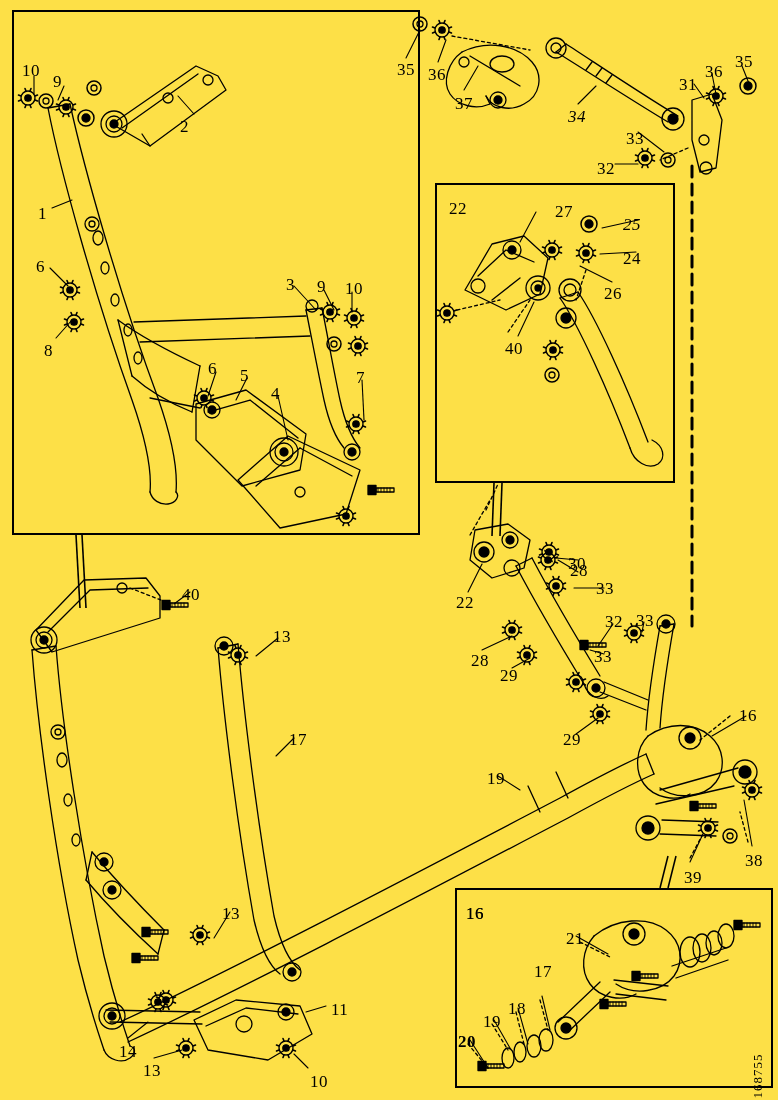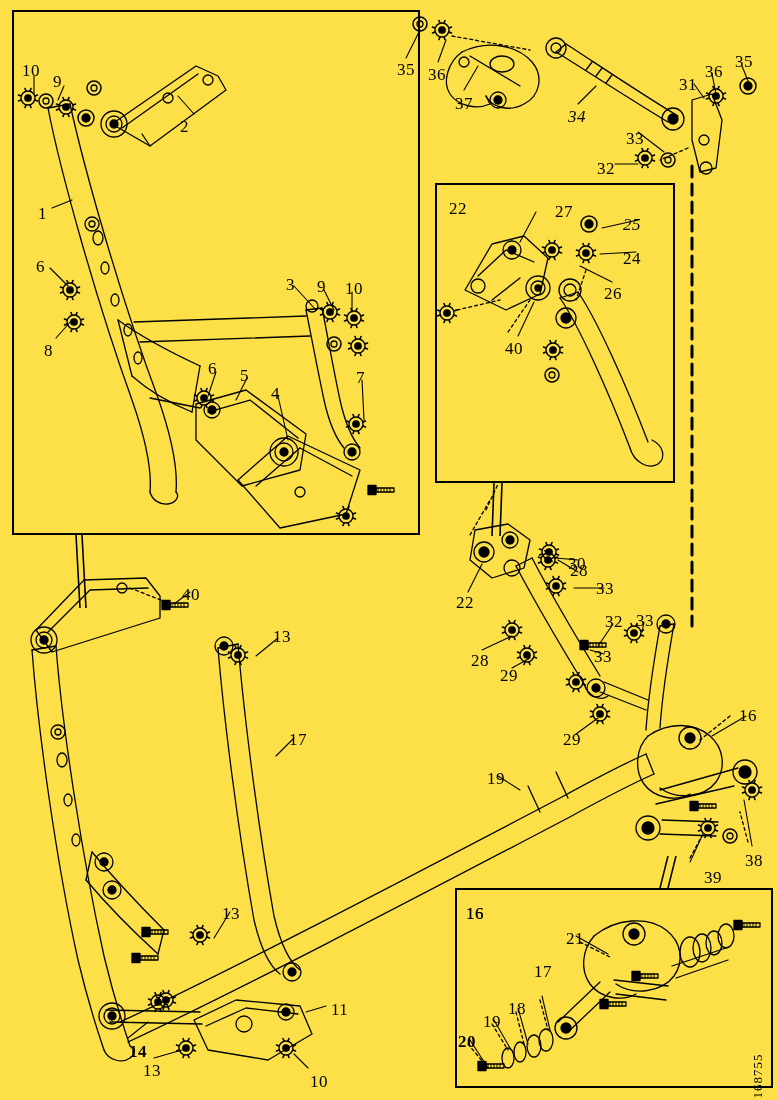--- a/index.html
+++ b/index.html
@@ -493,28 +493,28 @@
       <div class="callout" style="left: 570px; top: 562px;">28</div>
       <div class="callout" style="left: 596px; top: 580px;">33</div>
       <div class="callout" style="left: 605px; top: 613px;">32</div>
       <div class="callout" style="left: 636px; top: 612px;">33</div>
       <div class="callout" style="left: 594px; top: 648px;">33</div>
       <div class="callout" style="left: 471px; top: 652px;">28</div>
       <div class="callout" style="left: 500px; top: 667px;">29</div>
       <div class="callout" style="left: 563px; top: 731px;">29</div>
       <div class="callout" style="left: 487px; top: 770px;">19</div>
       <div class="callout" style="left: 739px; top: 707px;">16</div>
-      <div class="callout" style="left: 704px; top: 869px;">39</div>
+      <div class="callout" style="left: 684px; top: 869px;">39</div>
       <div class="callout" style="left: 745px; top: 852px;">38</div>
       <div class="callout" style="left: 182px; top: 586px;">40</div>
       <div class="callout" style="left: 273px; top: 628px;">13</div>
       <div class="callout" style="left: 289px; top: 731px;">17</div>
       <div class="callout" style="left: 222px; top: 905px;">13</div>
       <div class="callout" style="left: 331px; top: 1001px;">11</div>
-      <div class="callout" style="left: 129px; top: 1043px; font-weight: bold;">14</div>
+      <div class="callout" style="left: 119px; top: 1043px;">14</div>
       <div class="callout" style="left: 143px; top: 1062px;">13</div>
       <div class="callout" style="left: 310px; top: 1073px;">10</div>
       <div class="callout" style="left: 466px; top: 905px;">16</div>
       <div class="callout" style="left: 566px; top: 930px;">21</div>
       <div class="callout" style="left: 534px; top: 963px; text-align: center;">17</div>
       <div class="callout" style="left: 508px; top: 1000px;">18</div>
       <div class="callout" style="left: 483px; top: 1013px;">19</div>
       <div class="callout" style="left: 458px; top: 1033px; font-weight: bold;">20</div>
       <div class="callout" style="left: 466px; top: 905px;">16</div>
     </div>

